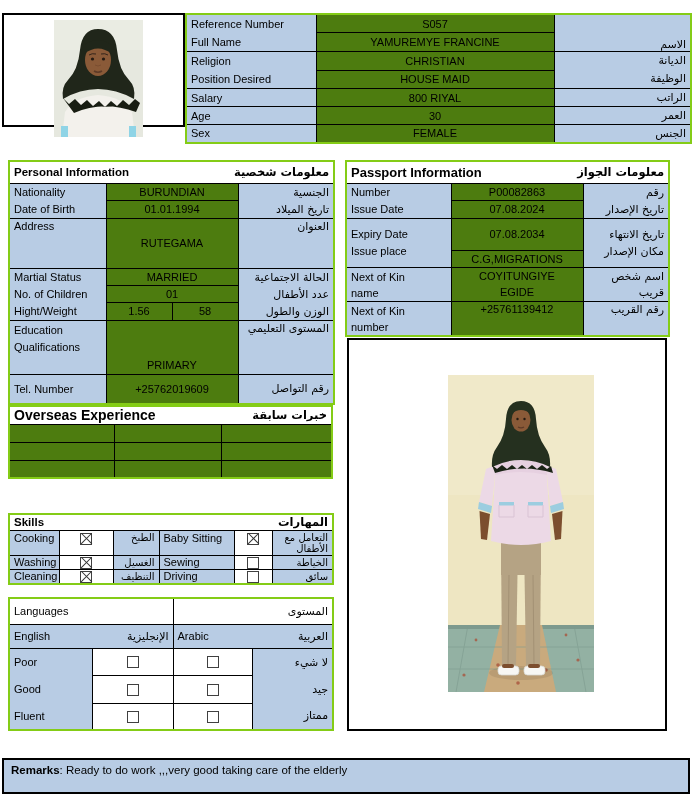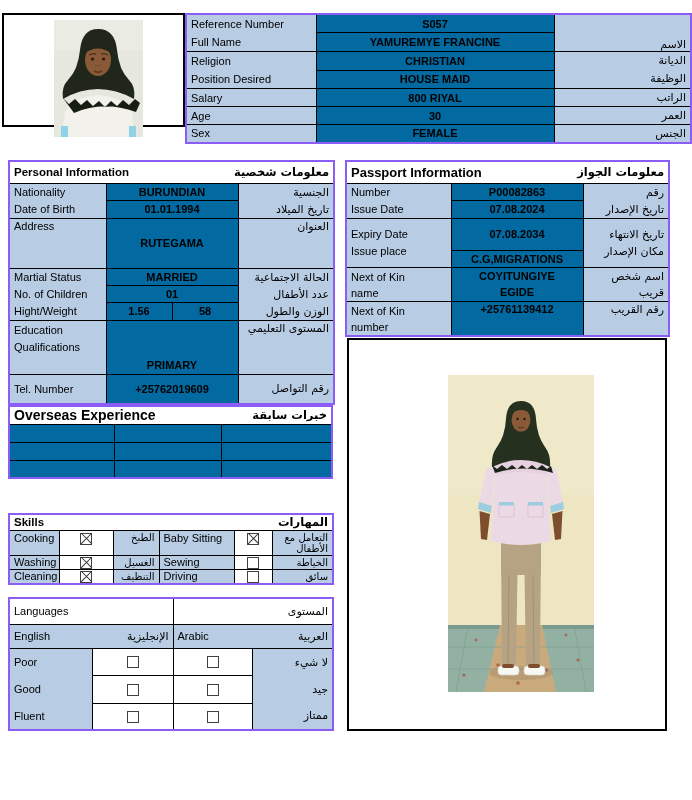--- a/index.html
+++ b/index.html
@@ -1,22 +1,22 @@
 <!DOCTYPE html>
 <html><head>
 <meta charset="utf-8">
 <style>
   * { box-sizing: border-box; margin: 0; padding: 0; }
   body { font-family: "Liberation Sans", sans-serif; background: #fff; }
   .page { position: relative; width: 692px; height: 800px; background: #fff; overflow: hidden; }
 
-  table.tbl { position: absolute; border-collapse: collapse; table-layout: fixed; background: #0369a1; border: 2px solid #8b5cf6; }
+  table.tbl { position: absolute; border-collapse: collapse; table-layout: fixed; background: #4d7c0f; border: 2px solid #84cc16; }
   table.tbl td { border: 1px solid #000; font-size: 11px; padding: 0 4px; overflow: hidden; vertical-align: middle; }
   .blue { background: #b8cce4; }
-  .val { font-weight: 700; text-align: center; white-space: nowrap; }
+  .val { font-weight: 400; text-align: center; white-space: nowrap; }
   .lbl { white-space: nowrap; }
   .ar { direction: rtl; text-align: right; font-family: "DejaVu Sans", sans-serif; }
   .vtop { vertical-align: top !important; padding-top: 1px !important; }
   .vbot { vertical-align: bottom !important; }
   .titlecell { background: #fff; }
   .flexrow { display: flex; justify-content: space-between; align-items: center; }
   .bold { font-weight: 700; }
   .lh18 { line-height: 18px; }
   .lh17 { line-height: 17px; }
   .lh16 { line-height: 16px; margin-top: 32px; }
@@ -428,14 +428,17 @@
       <td class="cbcell"><span class="cb"></span></td>
       <td class="cbcell"><span class="cb"></span></td>
     </tr>
     <tr style="height:26px">
       <td class="cbcell"><span class="cb"></span></td>
       <td class="cbcell"><span class="cb"></span></td>
     </tr>
   </tbody>
     </table>
 
+  <div class="remarks">
+    <span class="bold">Remarks</span><span>: Ready to do work ,,,very good taking care of the elderly</span>
+  </div>
 
 </div>
 
 </body></html>

